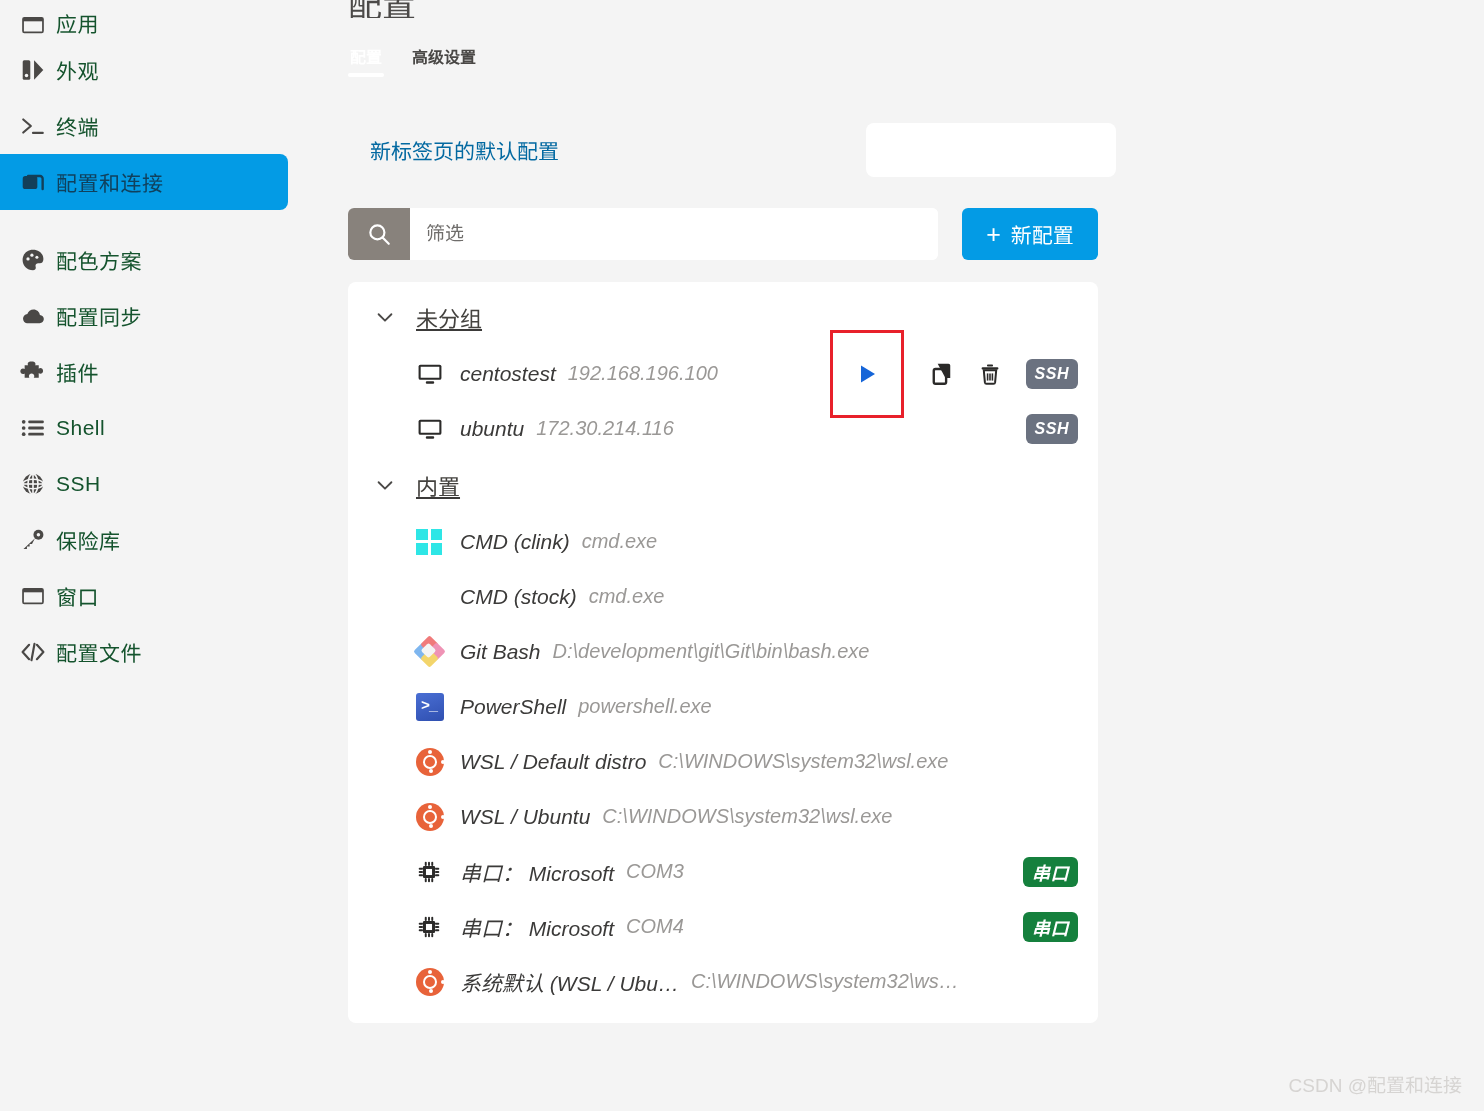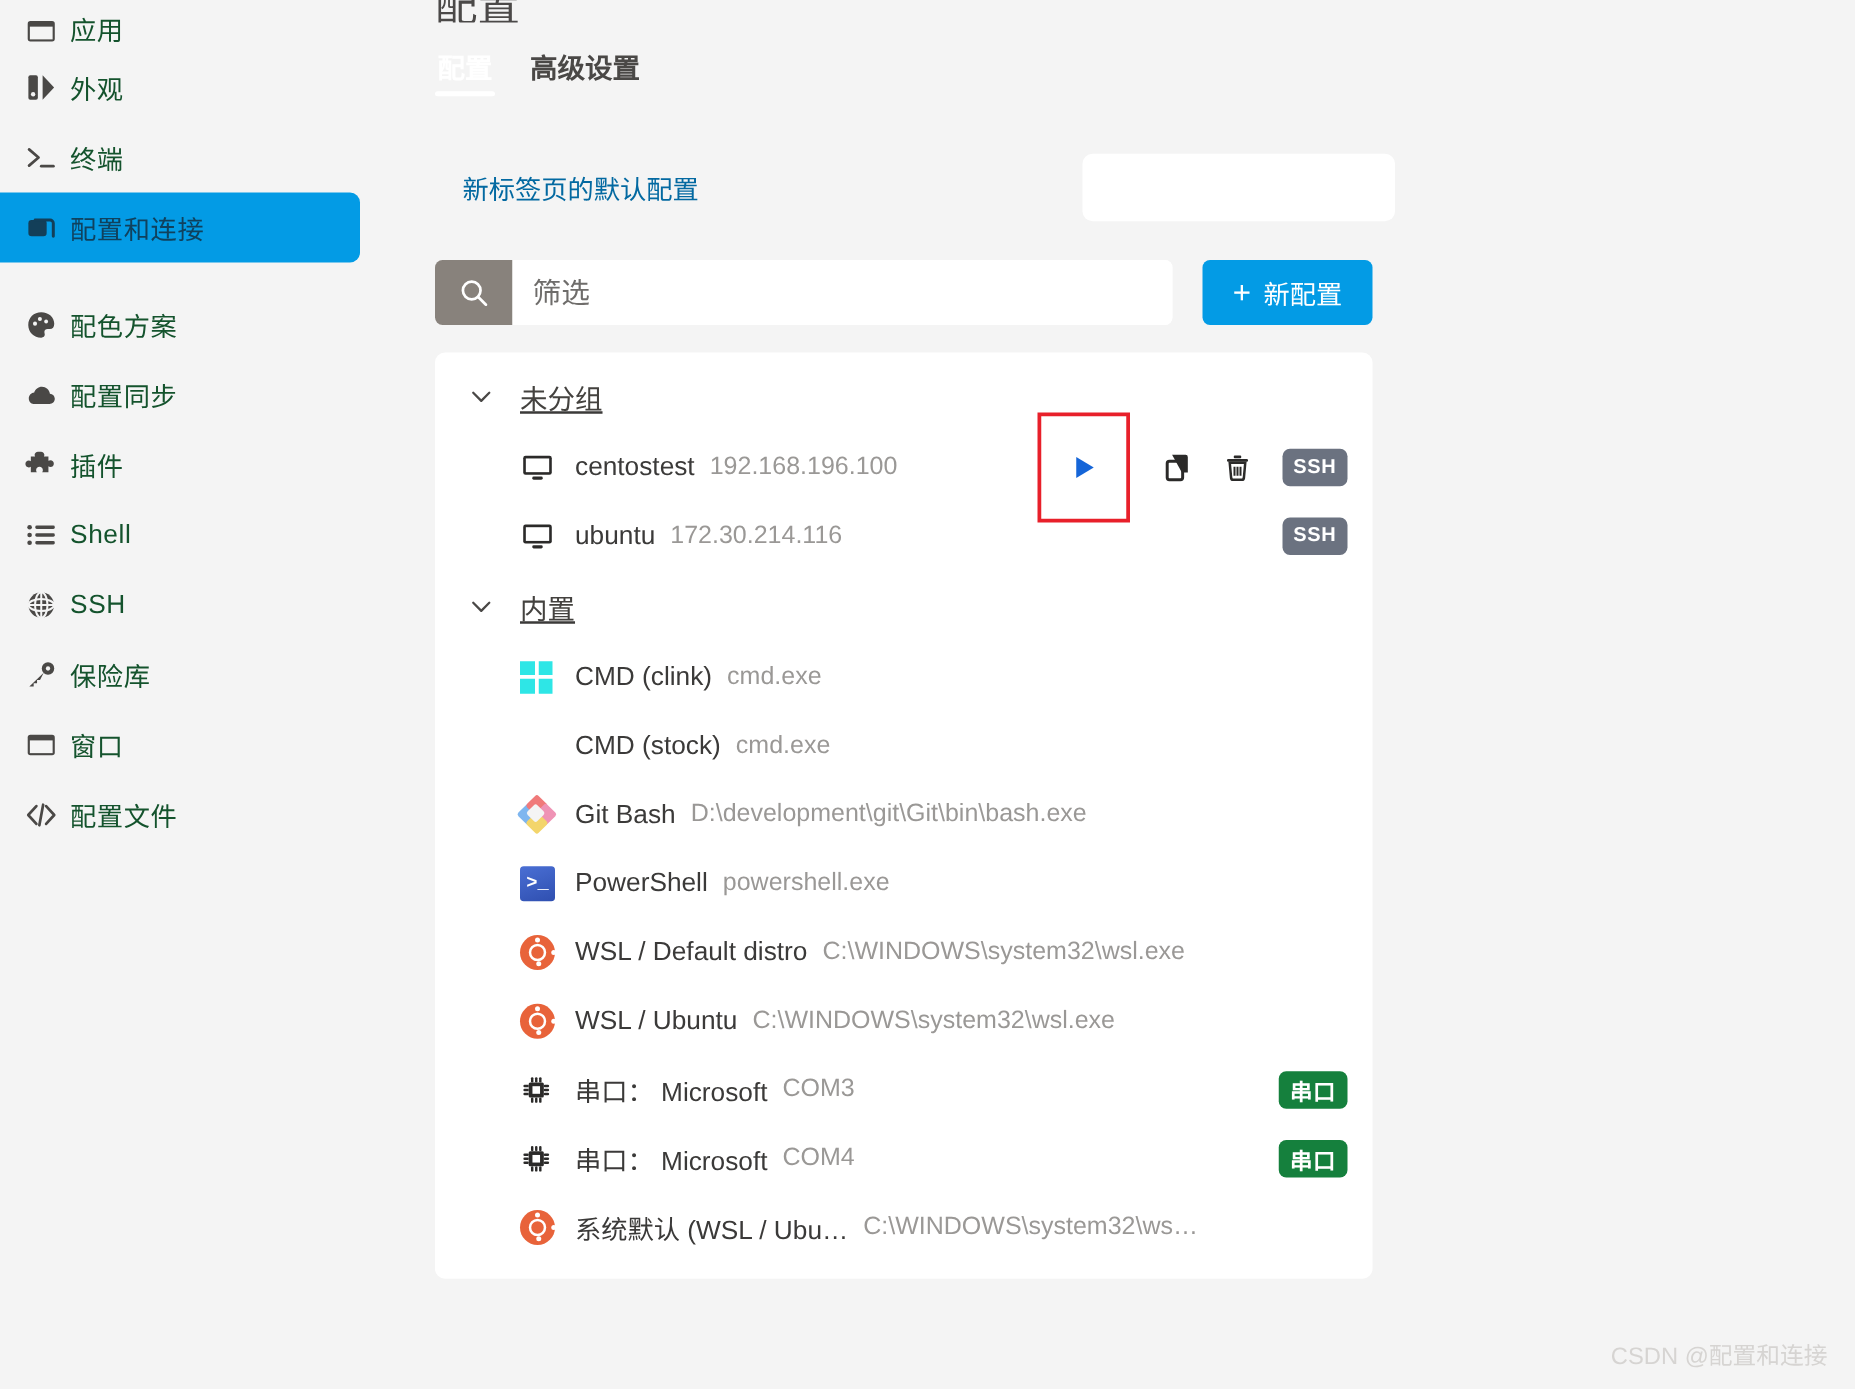--- a/index.html
+++ b/index.html
@@ -95,21 +95,21 @@
 
   .tabs {
     display: flex;
     align-items: flex-end;
     gap: 26px;
     margin-top: 18px;
     height: 44px;
   }
   .tab {
     position: relative;
-    font-size: 22px;
+    font-size: 16px;
     font-weight: bold;
     padding: 0 2px 12px 2px;
     cursor: pointer;
     color: #4a4846;
     white-space: nowrap;
     margin-top: 25px;
   }
   .tab.active { color: #ffffff; }
   .tab.active::after {
     content: "";
@@ -171,21 +171,21 @@
     justify-content: center;
     cursor: pointer;
   }
   .search-icon-box svg { display: block; }
   .search-input {
     flex: 1 1 auto;
     border: none;
     outline: none;
     background: #ffffff;
     font-family: inherit;
-    font-size: 23px;
+    font-size: 19px;
     color: #0f172a;
     padding: 0 16px;
   }
   .search-input::placeholder { color: #6f6d6b; opacity: 1; }
 
   .new-btn {
     margin-left: 24px;
     height: 52px;
     min-width: 136px;
     background: #039be5;
@@ -234,20 +234,21 @@
   }
 
   .row {
     display: flex;
     align-items: center;
     height: 55px;
     padding-left: 68px;
     padding-right: 20px;
     cursor: pointer;
     position: relative;
+    font-style: italic;
   }
 
   .row-icon {
     width: 44px;
     flex: 0 0 44px;
     display: flex;
     align-items: center;
     justify-content: flex-start;
   }
   .row-icon svg { display: block; }

